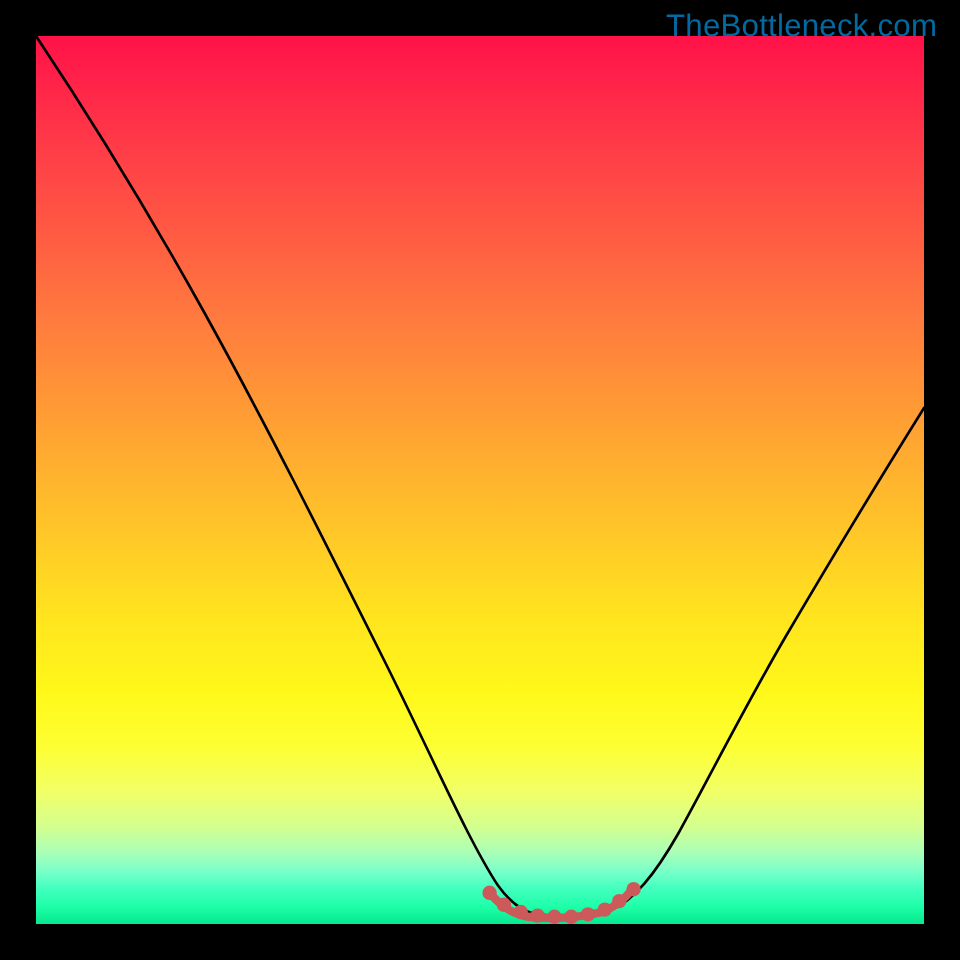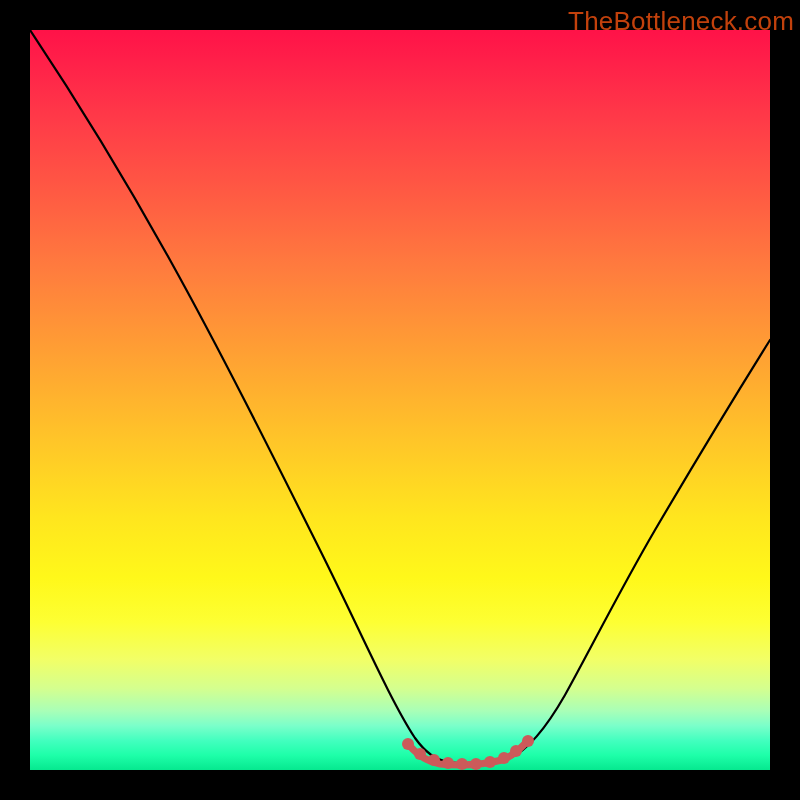--- a/index.html
+++ b/index.html
@@ -13,24 +13,24 @@
   }
   .frame {
     position: relative;
     width: 800px;
     height: 800px;
     background: #000;
   }
   .watermark {
     position: absolute;
     top: 6px;
-    right: 6px;
+    right: 19px;
     font-size: 26px;
     font-weight: 500;
-    color: #c2410c;
+    color: #0369a1;
     letter-spacing: 0.2px;
     z-index: 5;
   }
   .plot {
     position: absolute;
     left: 30px;
     top: 30px;
     width: 740px;
     height: 740px;
   }

